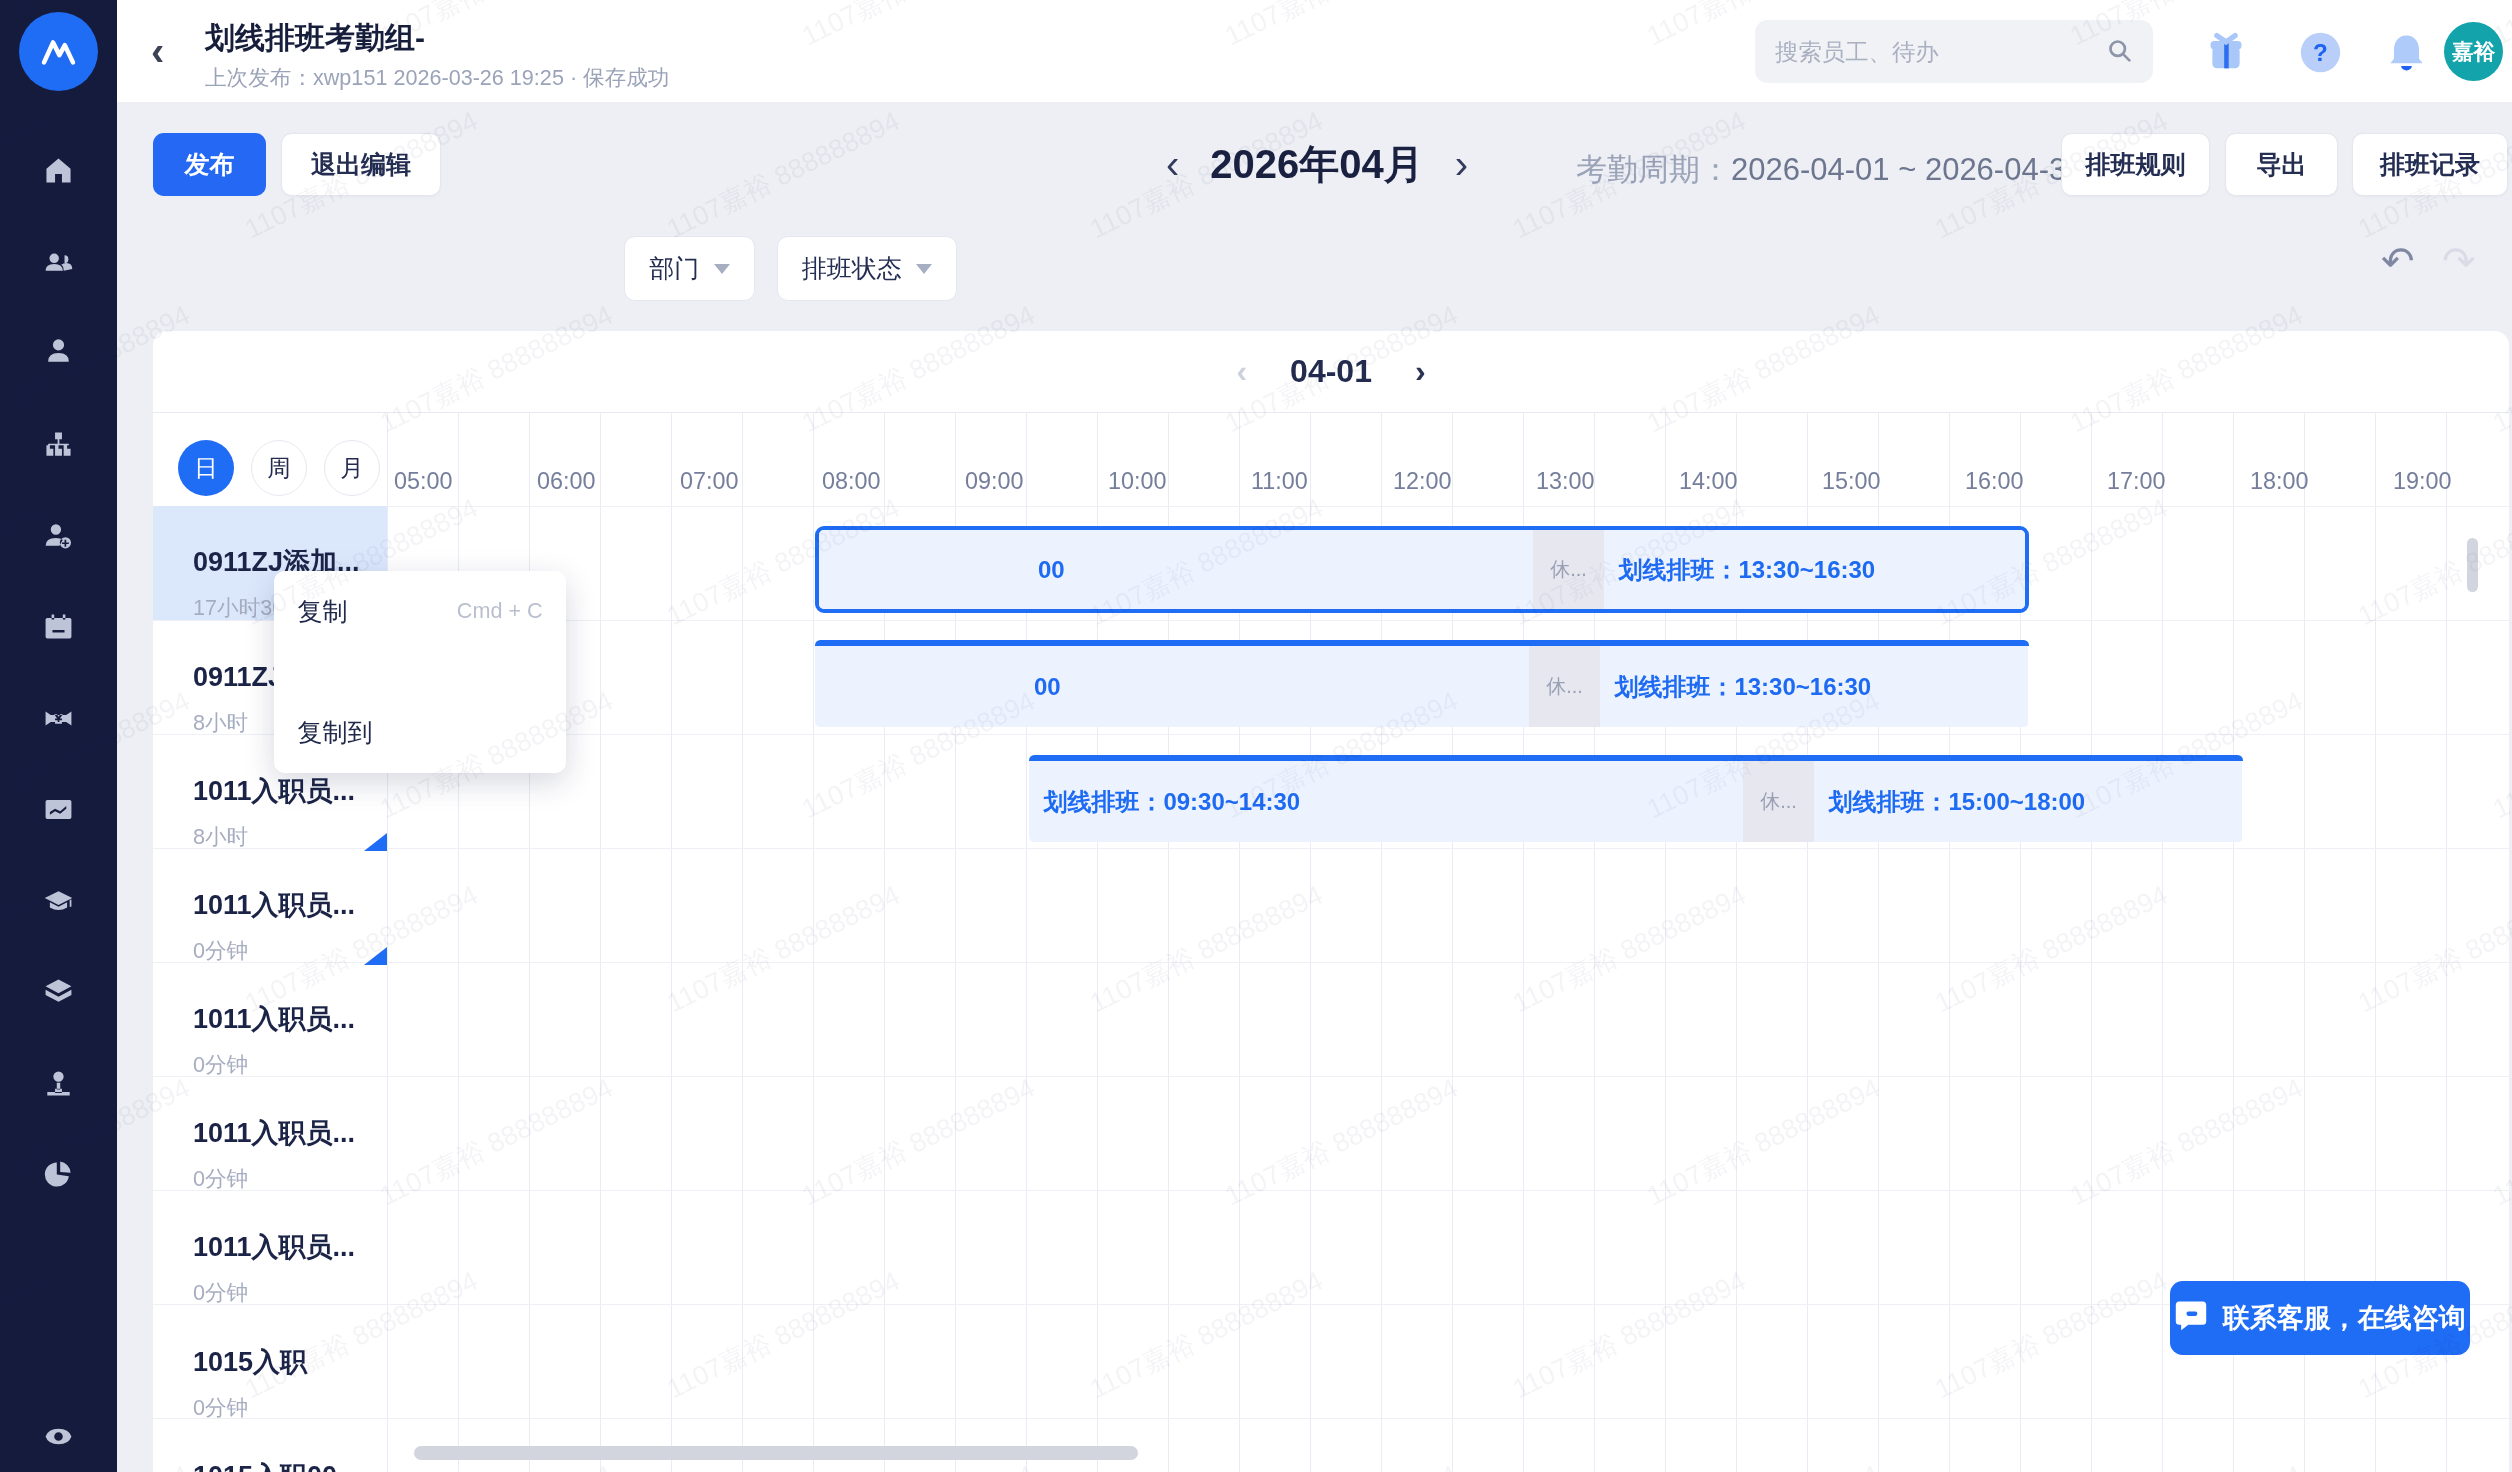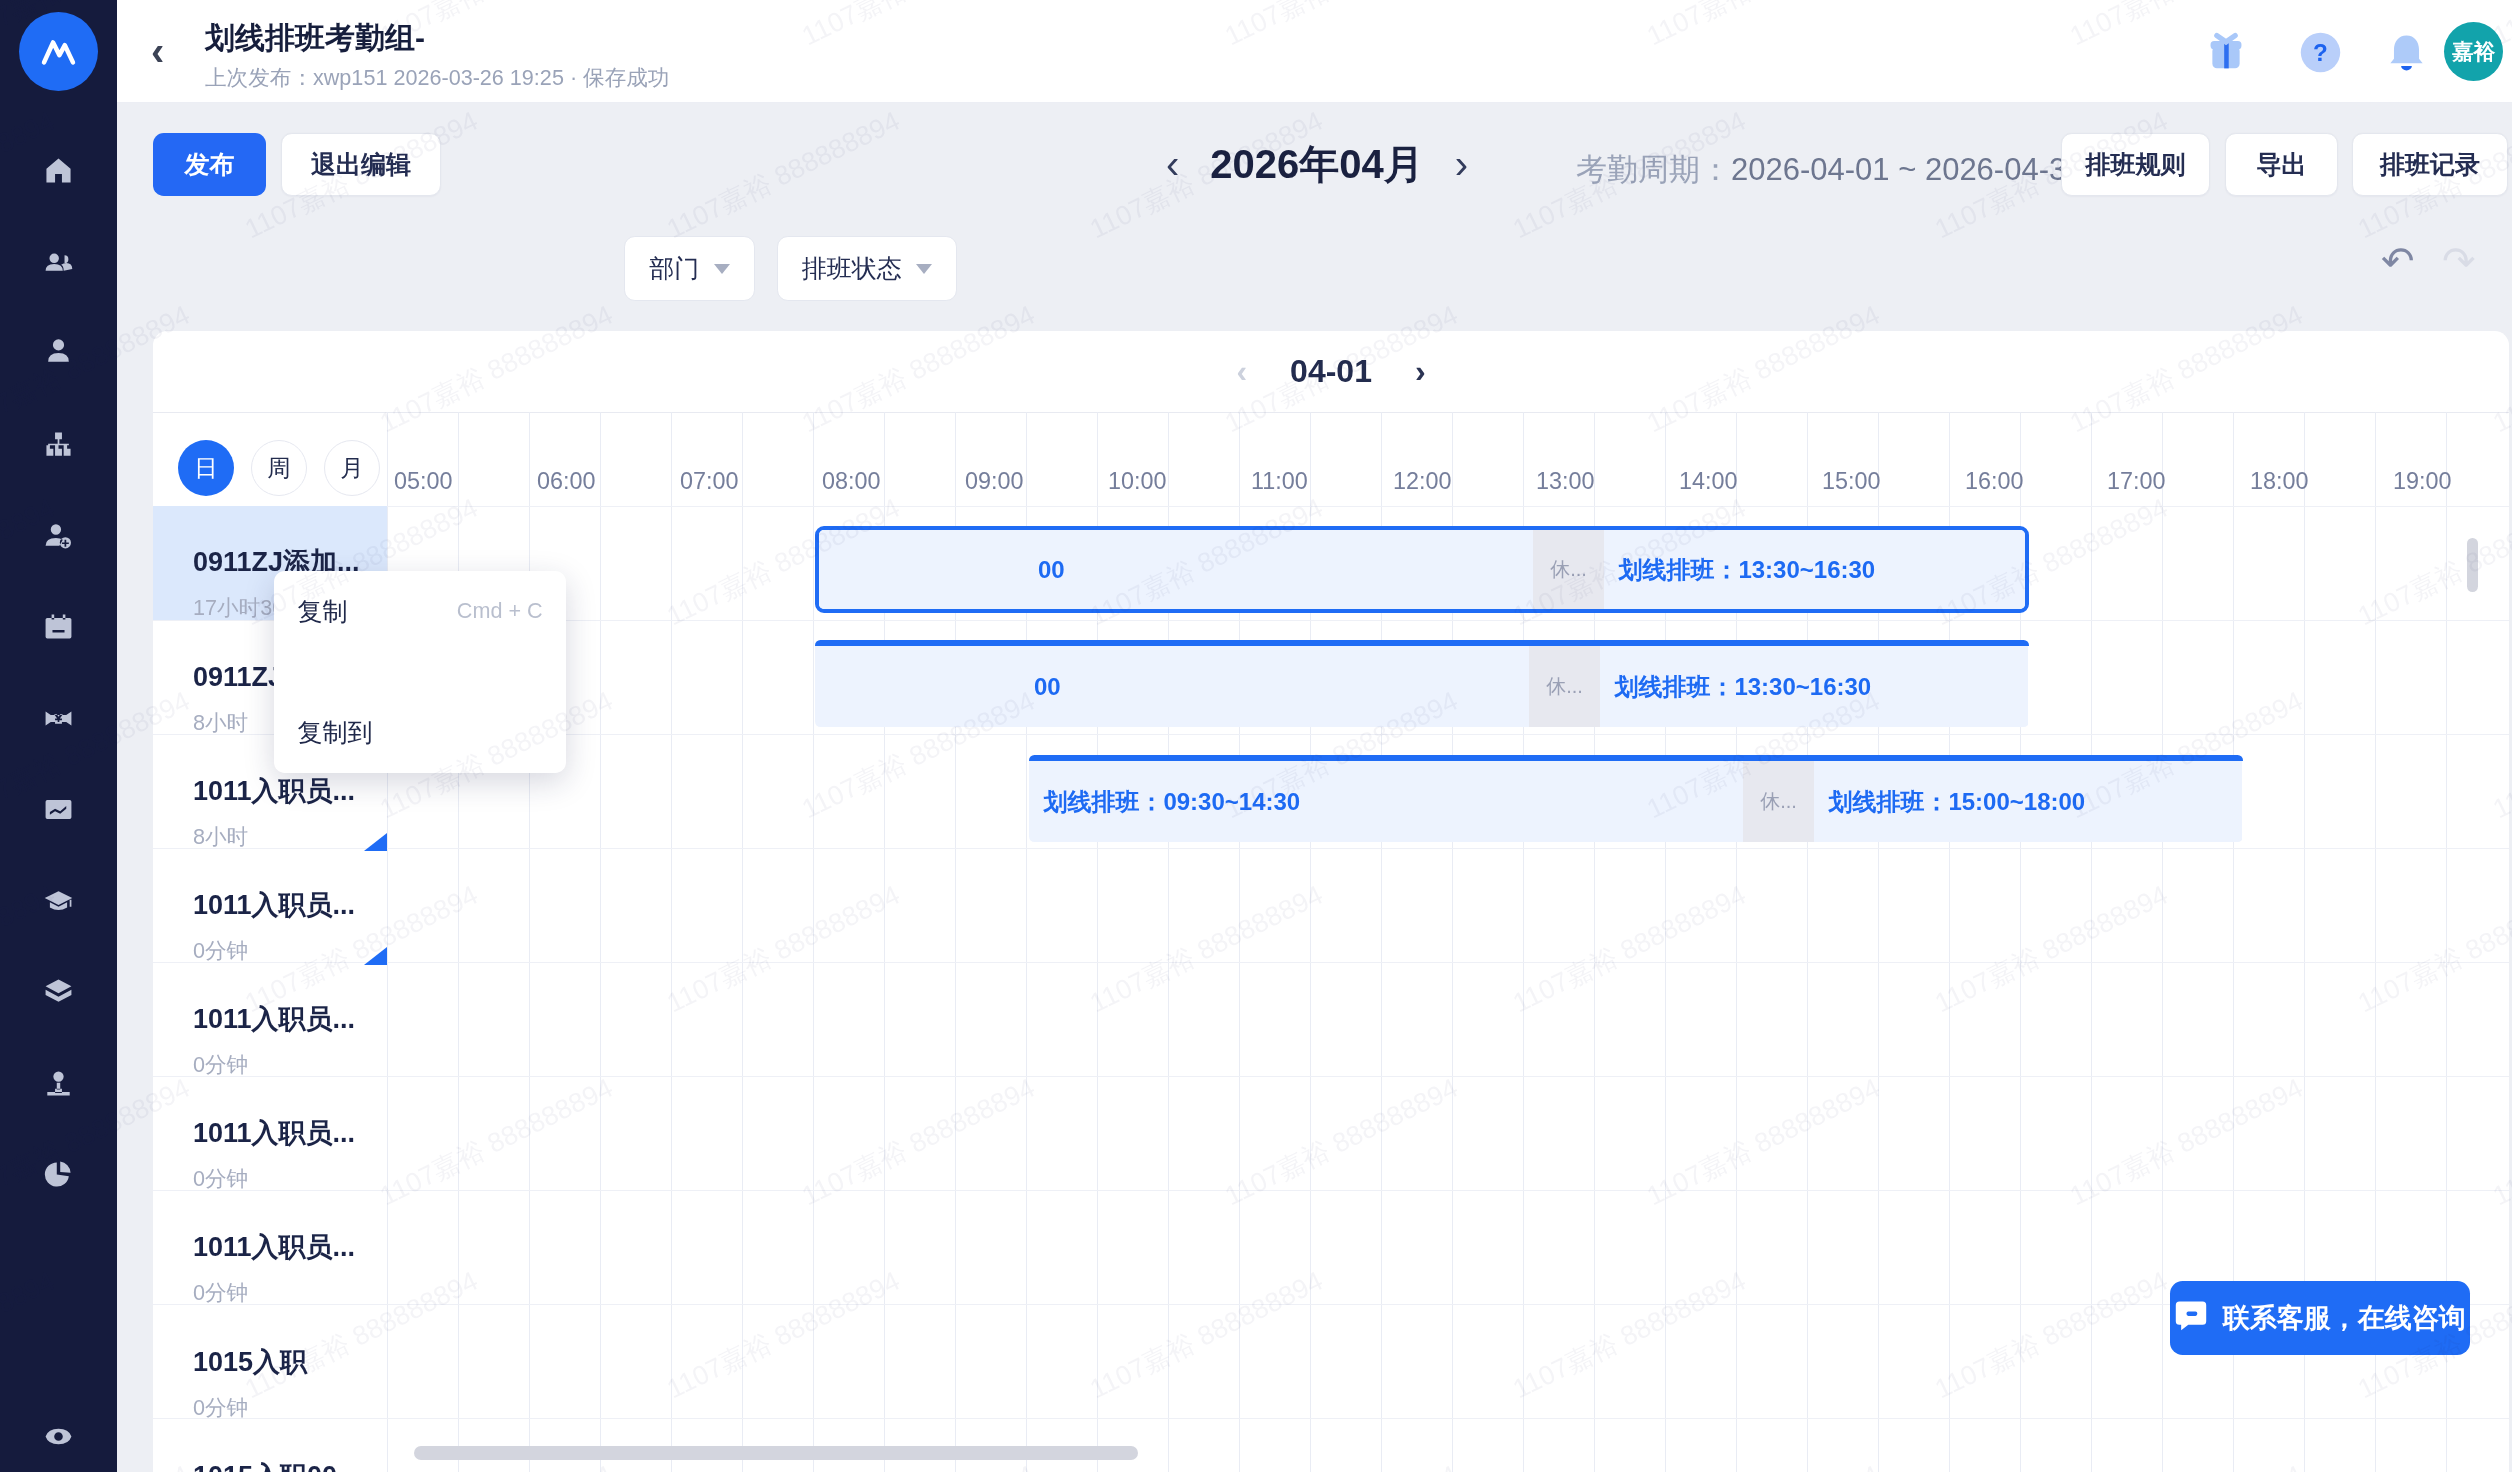--- a/index.html
+++ b/index.html
@@ -97,20 +97,29 @@
 </style>
 </head>
 <body>
 
 <div class="stage">
 
   <div class="tophdr">
     <span class="back">‹</span>
     <div class="hdr-title">划线排班考勤组-</div>
     <div class="hdr-sub">上次发布：xwp151 2026-03-26 19:25 · 保存成功</div>
+    <div class="hdr-search">
+      <span class="ph">搜索员工、待办</span>
+      <span>
+        <svg width="27" height="27" viewBox="0 0 30 30">
+            <circle cx="13" cy="13" r="8" fill="none" stroke="#8d95a9" stroke-width="3"></circle>
+            <line x1="19" y1="19" x2="26" y2="26" stroke="#8d95a9" stroke-width="3" stroke-linecap="round"></line>
+          </svg>
+      </span>
+    </div>
     <span class="icon-btn" style="left:2201px">
       <svg width="40" height="40" viewBox="0 0 44 44">
           <rect x="7" y="16" width="30" height="24" rx="5" fill="#a9c8f9"></rect>
           <rect x="5" y="10" width="34" height="9" rx="4" fill="#a9c8f9"></rect>
           <rect x="20" y="10" width="5" height="30" fill="#2e6ff0"></rect>
           <path d="M12 4 L22 11 L32 4" stroke="#a9c8f9" stroke-width="6" fill="none" stroke-linecap="round"></path>
         </svg>
     </span>
     <span class="icon-btn" style="left:2295px">
       <svg width="43" height="43" viewBox="0 0 48 48">

